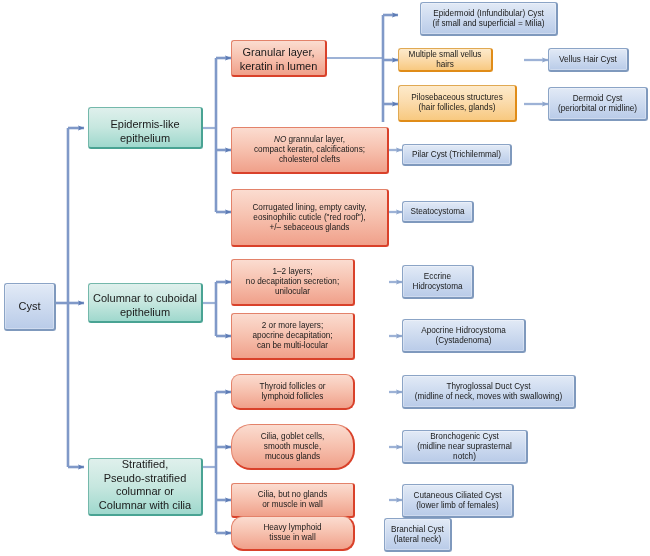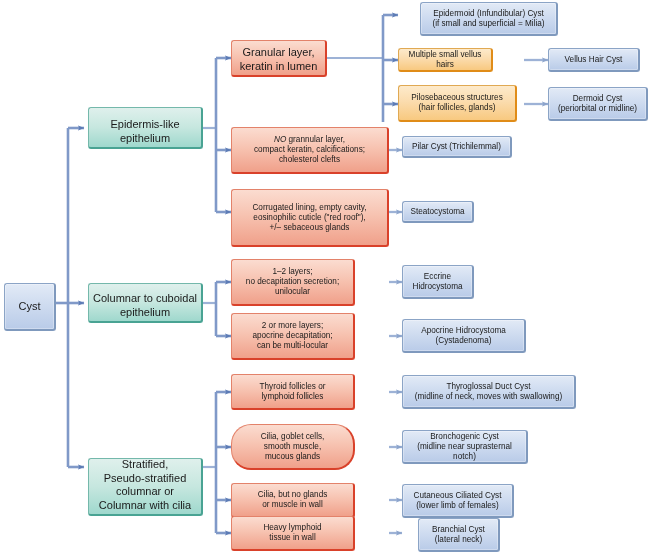--- a/index.html
+++ b/index.html
@@ -209,65 +209,65 @@
 no decapitation secretion;
 unilocular</span>
   </div>
 
   <div class="node n-red fs11" style="left:231px; top:313px; width:124px; height:47px;">
     <span class="txt">2 or more layers;
 apocrine decapitation;
 can be multi-locular</span>
   </div>
 
-  <div class="node n-red fs11" style="left:231px; top:374px; width:124px; height:36px;">
+  <div class="node n-red fs11" style="left:231px; top:374px; width:124px; height:36px;border-radius:9px;">
     <span class="txt">Thyroid follicles or
 lymphoid follicles</span>
   </div>
 
   <div class="node n-red fs11" style="left:231px; top:424px; width:124px; height:46px;border-radius:20px;">
     <span class="txt">Cilia, goblet cells,
 smooth muscle,
 mucous glands</span>
   </div>
 
   <div class="node n-red fs11" style="left:231px; top:483px; width:124px; height:35px;">
     <span class="txt">Cilia, but no glands
 or muscle in wall</span>
   </div>
 
-  <div class="node n-red fs11" style="left:231px; top:516px; width:124px; height:35px;">
+  <div class="node n-red fs11" style="left:231px; top:516px; width:124px; height:35px;border-radius:12px;">
     <span class="txt">Heavy lymphoid
 tissue in wall</span>
   </div>
 
   <div class="node n-orange fs11" style="left:398px; top:48px; width:95px; height:24px;">
     <span class="txt">Multiple small vellus hairs</span>
   </div>
 
   <div class="node n-orange fs11" style="left:398px; top:85px; width:119px; height:37px;">
     <span class="txt">Pilosebaceous structures
 (hair follicles, glands)</span>
   </div>
 
   <div class="node n-blue fs11" style="left:420px; top:2px; width:138px; height:34px;">
     <span class="txt">Epidermoid (Infundibular) Cyst
 (if small and superficial = Milia)</span>
   </div>
 
-  <div class="node n-blue fs11" style="left:548px; top:48px; width:92px; height:24px;">
+  <div class="node n-blue fs11" style="left:548px; top:48px; width:81px; height:24px;">
     <span class="txt">Vellus Hair Cyst</span>
   </div>
 
   <div class="node n-blue fs11" style="left:548px; top:87px; width:100px; height:34px;">
     <span class="txt">Dermoid Cyst
 (periorbital or midline)</span>
   </div>
 
-  <div class="node n-blue fs11" style="left:402px; top:136px; width:110px; height:22px;">
+  <div class="node n-blue fs11" style="left:402px; top:144px; width:110px; height:22px;">
     <span class="txt">Pilar Cyst (Trichilemmal)</span>
   </div>
 
   <div class="node n-blue fs11" style="left:402px; top:201px; width:72px; height:22px;">
     <span class="txt">Steatocystoma</span>
   </div>
 
   <div class="node n-blue fs11" style="left:402px; top:265px; width:72px; height:34px;">
     <span class="txt">Eccrine
 Hidrocystoma</span>
@@ -286,18 +286,18 @@
   <div class="node n-blue fs11" style="left:402px; top:430px; width:126px; height:34px;">
     <span class="txt">Bronchogenic Cyst
 (midline near suprasternal notch)</span>
   </div>
 
   <div class="node n-blue fs11" style="left:402px; top:484px; width:112px; height:34px;">
     <span class="txt">Cutaneous Ciliated Cyst
 (lower limb of females)</span>
   </div>
 
-  <div class="node n-blue fs11" style="left:418px; top:518px; width:82px; height:34px;">
+  <div class="node n-blue fs11" style="left:384px; top:518px; width:68px; height:34px;">
     <span class="txt">Branchial Cyst
 (lateral neck)</span>
   </div>
 
 </div>
 
 </body></html>

